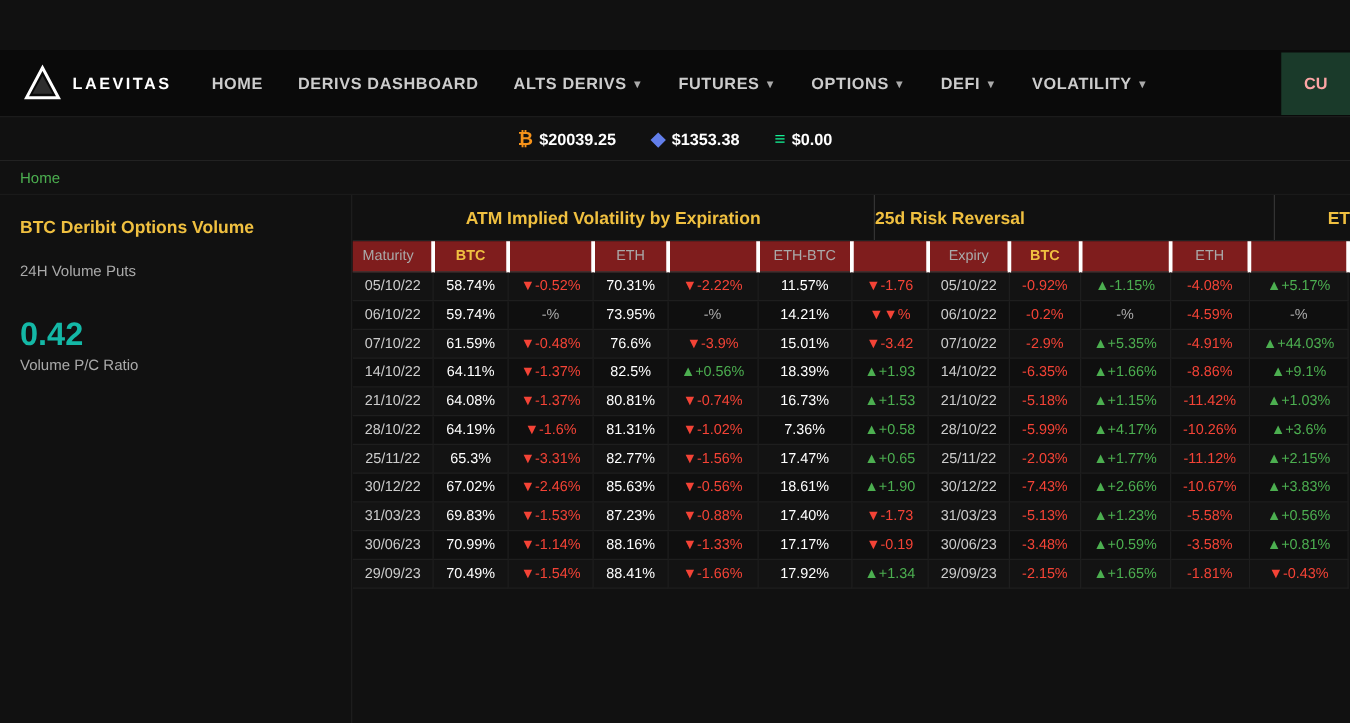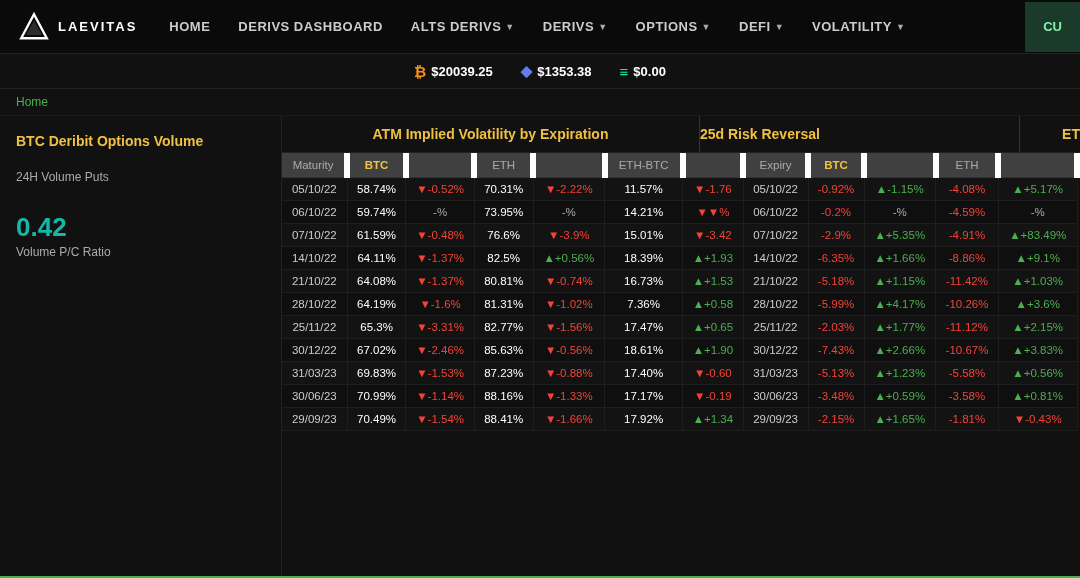--- a/index.html
+++ b/index.html
@@ -12,20 +12,21 @@
       overflow-x: hidden;
     }
 
     
     nav {
       background: #0a0a0a;
       display: flex;
       align-items: center;
       height: 54px;
       border-bottom: 1px solid #222;
+      margin-top: 40px;
     }
     .logo {
       display: flex;
       align-items: center;
       padding: 0 18px;
       gap: 8px;
     }
     .logo-triangle {
       width: 32px; height: 32px;
     }
@@ -52,21 +53,21 @@
       cursor: pointer;
       white-space: nowrap;
     }
     .nav-arrow {
       font-size: 9px;
       margin-left: 4px;
       color: #aaa;
     }
     .nav-cu {
       background: #1a3a2a;
-      color: #86efac;
+      color: #fca5a5;
       padding: 0 18px;
       height: 50px;
       display: flex;
       align-items: center;
       font-size: 13px;
       font-weight: bold;
       margin-left: auto;
     }
 
     
@@ -187,26 +188,25 @@
       color: #f0c040;
     }
 
     
     .data-table {
       width: 100%;
       border-collapse: collapse;
       font-size: 11.5px;
     }
     .data-table th {
-      background: #404040;
+      background: #7f1d1d;
       color: #aaa;
       padding: 6px 8px;
-      text-align: center;
       border-bottom: 1px solid #333;
-      border-right: 6px solid #ffffff;
+      border-right: 3px solid #ffffff;
       font-weight: normal;
       white-space: nowrap;
     }
     .data-table th.col-btc { color: #f0c040; font-weight: bold; }
     .data-table th.col-eth { color: #aaa; }
     .data-table td {
       padding: 5px 7px;
       text-align: center;
       border-bottom: 1px solid #1e1e1e;
       border-right: 1px solid #1e1e1e;
@@ -248,21 +248,21 @@
     <span class="logo-text">LAEVITAS</span>
   </div>
   <div class="nav-links">
     <div class="nav-item">HOME</div>
     <div class="nav-item">DERIVS DASHBOARD</div>
     <div class="nav-item">
       <span>ALTS DERIVS</span>
       <span class="nav-arrow">▼</span>
     </div>
     <div class="nav-item">
-      <span>DERIVS</span>
+      <span>FUTURES</span>
       <span class="nav-arrow">▼</span>
     </div>
     <div class="nav-item">
       <span>OPTIONS</span>
       <span class="nav-arrow">▼</span>
     </div>
     <div class="nav-item">
       <span>DEFI</span>
       <span class="nav-arrow">▼</span>
     </div>
@@ -397,21 +397,21 @@
       <td>
         <span class="val-red">▼-3.42</span>
       </td>
       <td class="col-maturity">07/10/22</td>
       <td><span class="val-red">-2.9%</span></td>
       <td>
         <span class="val-green">▲+5.35%</span>
       </td>
       <td><span class="val-red">-4.91%</span></td>
       <td>
-        <span class="val-green">▲+83.49%</span>
+        <span class="val-green">▲+44.03%</span>
       </td>
     </tr>
           <tr>
       <td class="col-maturity">14/10/22</td>
       <td class="col-main">64.11%</td>
       <td>
         <span class="val-red">▼-1.37%</span>
       </td>
       <td class="col-main">82.5%</td>
       <td>
@@ -532,21 +532,21 @@
       <td class="col-main">69.83%</td>
       <td>
         <span class="val-red">▼-1.53%</span>
       </td>
       <td class="col-main">87.23%</td>
       <td>
         <span class="val-red">▼-0.88%</span>
       </td>
       <td class="col-main">17.40%</td>
       <td>
-        <span class="val-red">▼-0.60</span>
+        <span class="val-red">▼-1.73</span>
       </td>
       <td class="col-maturity">31/03/23</td>
       <td><span class="val-red">-5.13%</span></td>
       <td>
         <span class="val-green">▲+1.23%</span>
       </td>
       <td><span class="val-red">-5.58%</span></td>
       <td>
         <span class="val-green">▲+0.56%</span>
       </td>

